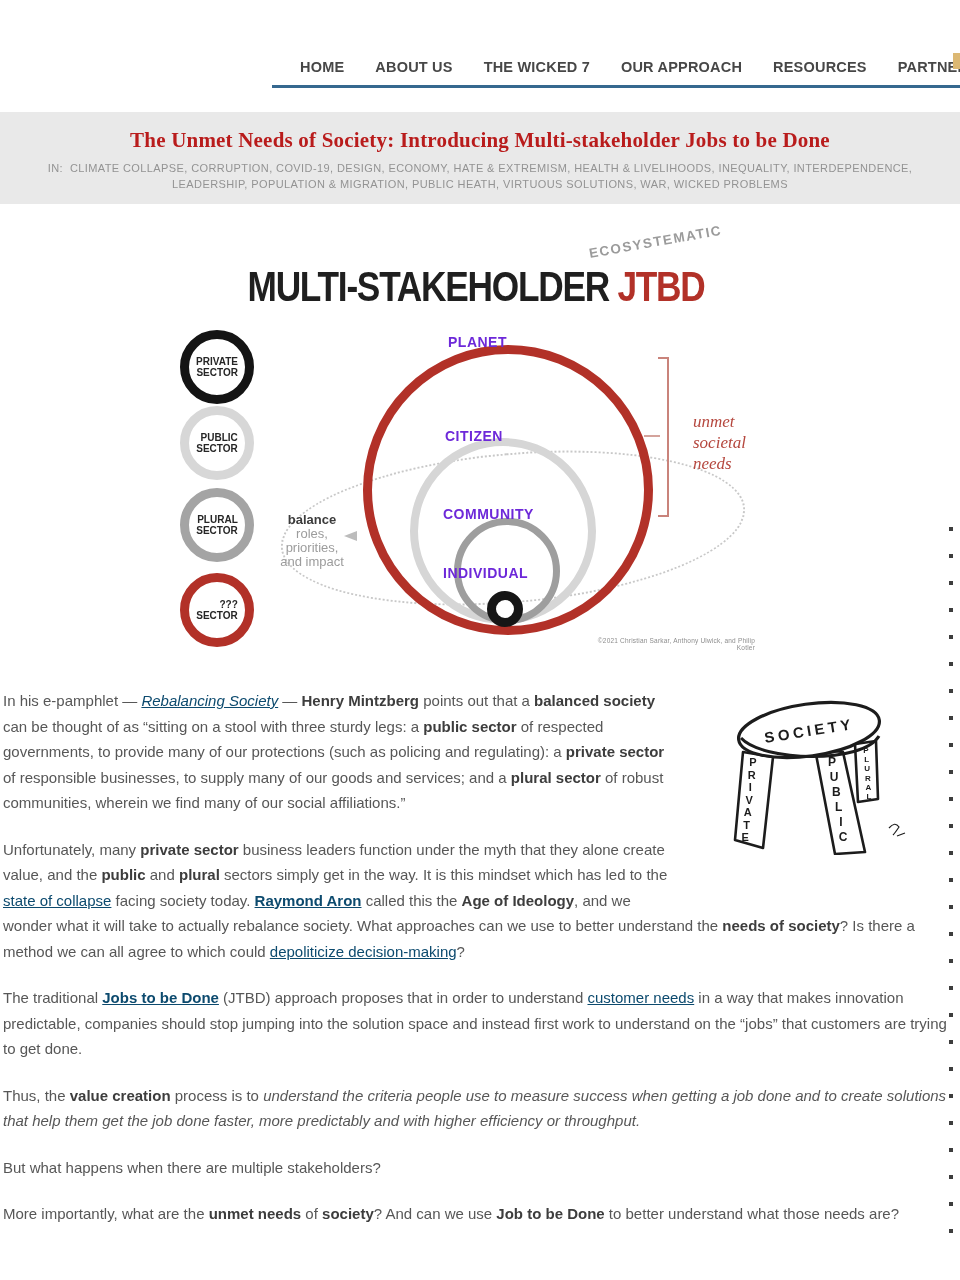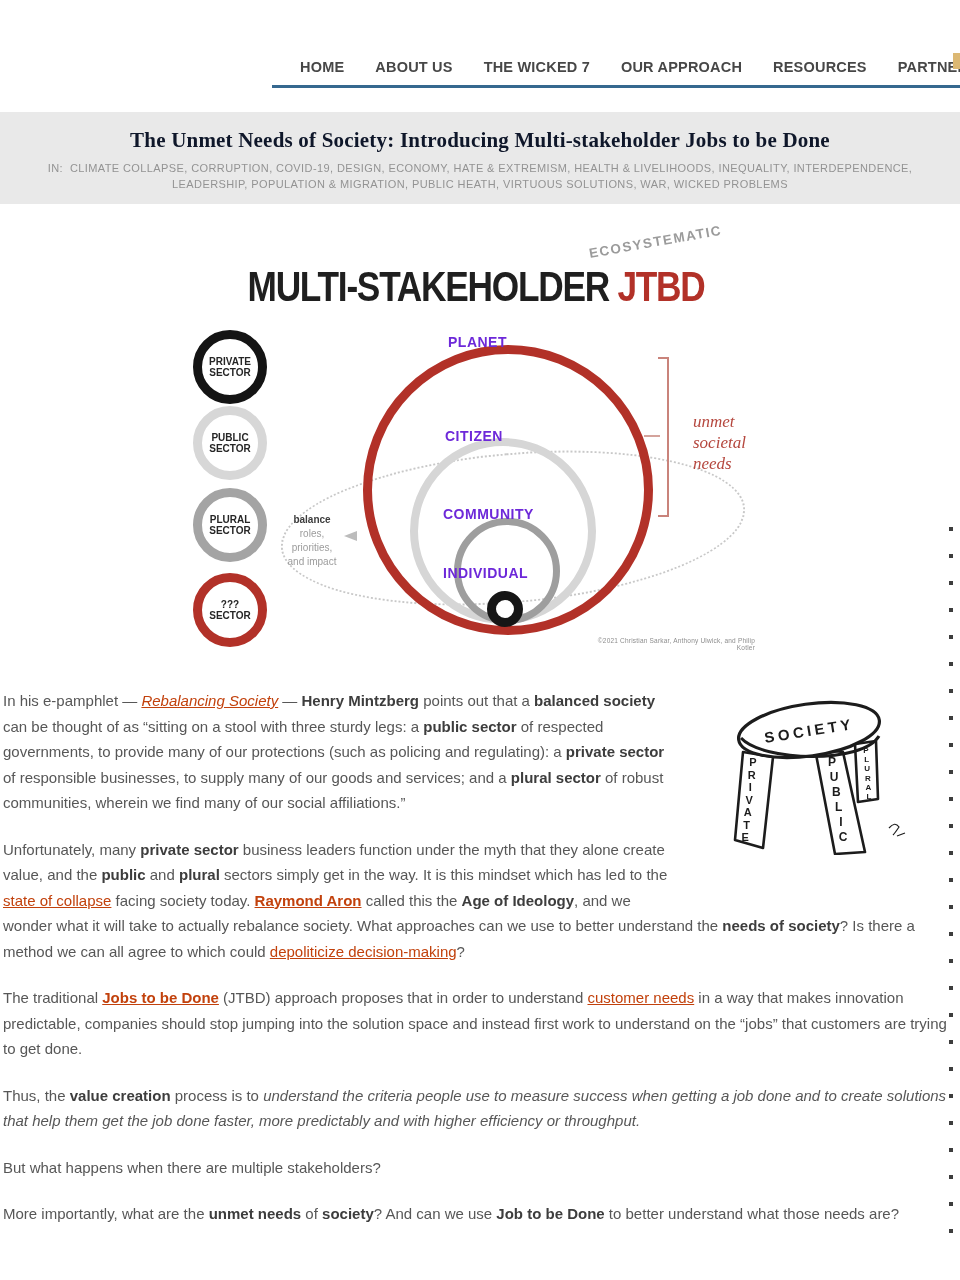--- a/index.html
+++ b/index.html
@@ -11,36 +11,36 @@
   .nav-items { position:absolute; left:30px; bottom:10px; display:flex; gap:31px; }
   .nav-items a { font-size:14.5px; font-weight:700; color:#474747; text-decoration:none;
     letter-spacing:.2px; white-space:nowrap; }
   .nav-line { position:absolute; left:272px; top:85px; width:688px; height:3px; background:#35688f; }
   .nav-edge { position:absolute; right:0; top:53px; width:7px; height:16px; background:#dcb873; }
 
   
   .band { position:absolute; top:112px; left:0; width:960px; height:92px; background:#e9e9e9;
     text-align:center; }
   .band h1 { font-family:"Liberation Serif", serif; font-size:21px; font-weight:700;
-    color:#0f172a; padding-top:16px; letter-spacing:.2px; }
+    color:#b91c1c; padding-top:16px; letter-spacing:.2px; }
   .band .cats { width:870px; margin:7px auto 0; font-size:11px; line-height:16px;
     color:#939393; letter-spacing:.4px; text-transform:uppercase; }
 
   
   .diagram { position:absolute; top:225px; left:0; width:960px; height:460px; }
   .dg-title { position:absolute; left:4px; top:38px; width:945px; text-align:center;
     font-size:42px; font-weight:800; letter-spacing:-1.5px; color:#1f1f1f; }
   .dg-title .inner { display:inline-block; transform:scaleX(.84); white-space:nowrap; }
   .dg-title .red { color:#b23128; }
   .dg-stamp { position:absolute; left:588px; top:8px; width:150px; font-size:13.5px;
     font-weight:700; color:#9b9b9b; letter-spacing:1.5px; transform:rotate(-10deg); }
 
-  .sector-ring { position:absolute; left:193px; width:74px; height:74px; border-radius:50%;
+  .sector-ring { position:absolute; left:180px; width:74px; height:74px; border-radius:50%;
     border:9px solid #000; background:#fff; display:flex; align-items:center;
-    justify-content:center; text-align:center; }
+    justify-content:center; text-align:right; }
   .s0 { top:105px; } .s1 { top:181px; } .s2 { top:263px; } .s3 { top:348px; }
   .sector-label { font-size:10px; font-weight:700; color:#262626; line-height:11px; }
 
   .ring { position:absolute; border-radius:50%; background:transparent; }
   .ring-planet     { left:363px; top:120px; width:290px; height:290px; border:9px solid #b23128; }
   .ring-citizen    { left:410px; top:213px; width:186px; height:186px; border:8px solid #d6d6d6; }
   .ring-community  { left:454px; top:293px; width:106px; height:106px; border:7px solid #9e9e9e; }
   .ring-individual { left:487px; top:366px; width:36px;  height:36px;  border:9px solid #161616; background:#fff; }
   .ring-label { position:absolute; font-size:14px; font-weight:700; color:#6d28d9;
     letter-spacing:.5px; text-align:left; }
@@ -56,41 +56,41 @@
     border-left:2px solid #c9837b; }
   .tick { position:absolute; height:2px; background:#c9837b; }
   .tick-top { left:658px; top:132px; width:10px; }
   .tick-bot { left:658px; top:290px; width:10px; }
   .tick-mid { left:644px; top:210px; width:16px; background:#d4a39c; }
   .unmet { position:absolute; left:693px; top:186px; width:100px;
     font-family:"Liberation Serif", serif; font-style:italic; font-size:17px;
     line-height:21px; color:#b5473e; }
 
   .balance { position:absolute; left:262px; top:288px; width:100px; text-align:center;
-    font-size:10px; line-height:14px; color:#9c9c9c; }
+    font-size:13px; line-height:14px; color:#9c9c9c; }
   .balance .b1 { font-weight:700; color:#3c3c3c; }
   .balance-arrow { position:absolute; left:344px; top:306px; width:0; height:0;
     border-top:5px solid transparent; border-bottom:5px solid transparent;
     border-right:13px solid #bcbcbc; }
   .dg-credit { position:absolute; left:585px; top:412px; width:170px; text-align:right;
     font-size:6.5px; color:#8d8d8d; letter-spacing:.2px; }
 
   
   .dots-col { position:absolute; left:949px; top:527px; width:4px; height:720px;
     background:repeating-linear-gradient(to bottom, #3d3d3d 0 4px, transparent 4px 27px); }
 
   
   .article { position:absolute; top:688px; left:0; width:948px; padding-left:3px;
     font-size:15px; line-height:25.5px; color:#575757; }
   .byline { margin-bottom:25px; font-size:15px; color:#5a5a5a; }
   .byline a { color:#4285ad; text-decoration:underline; }
   .article p { margin:0 0 21px 0; }
   .seg-b { font-weight:700; color:#3d3d3d; }
   .seg-i { font-style:italic; }
-  a.seg-l { color:#c2410c; text-decoration:underline; cursor:pointer; }
+  a.seg-l { color:#0c4a6e; text-decoration:underline; cursor:pointer; }
 
   .stool-float { float:right; width:250px; height:155px; margin:12px 0 50px 20px; }
   .stool-float svg { display:block; margin-left:auto; margin-right:35px; }
 </style>
 </head>
 <body>
 
 <div class="nav-wrap">
   <div class="nav-items">
       <a href="#">HOME</a>

